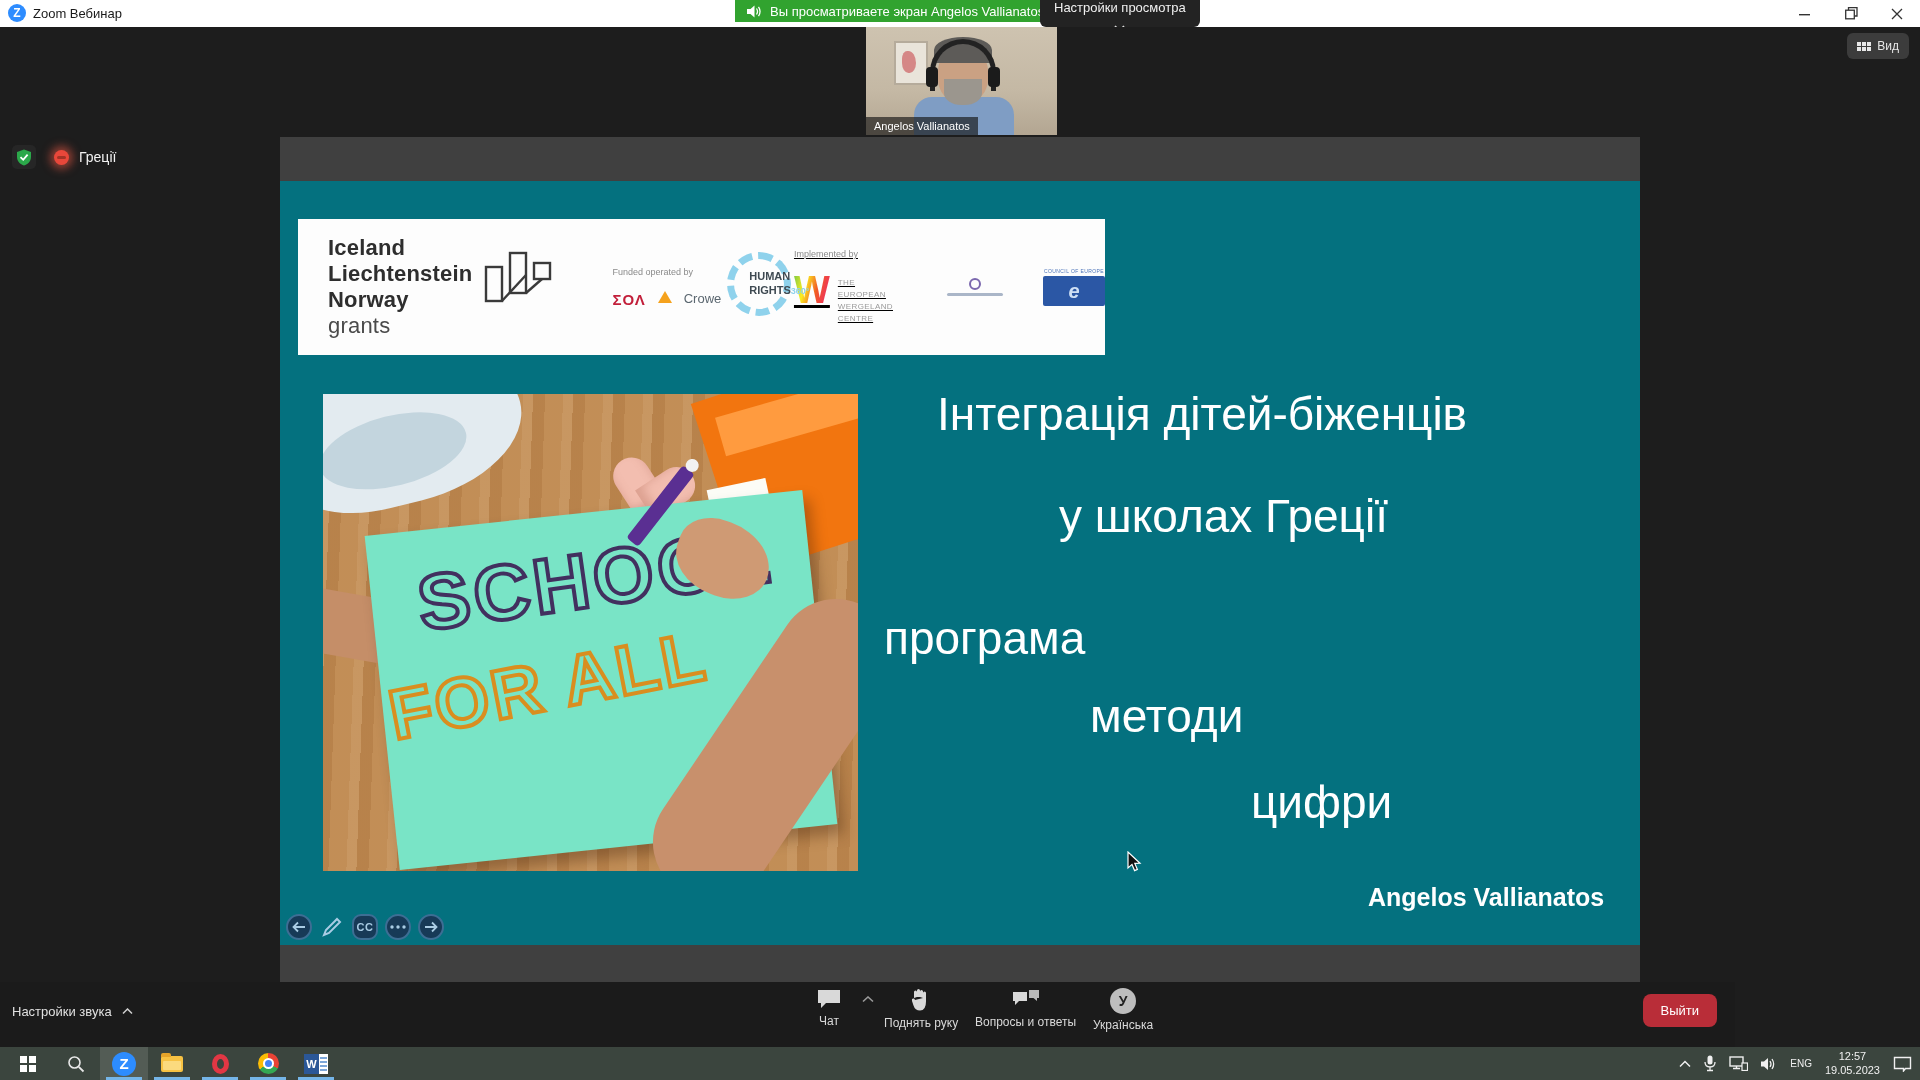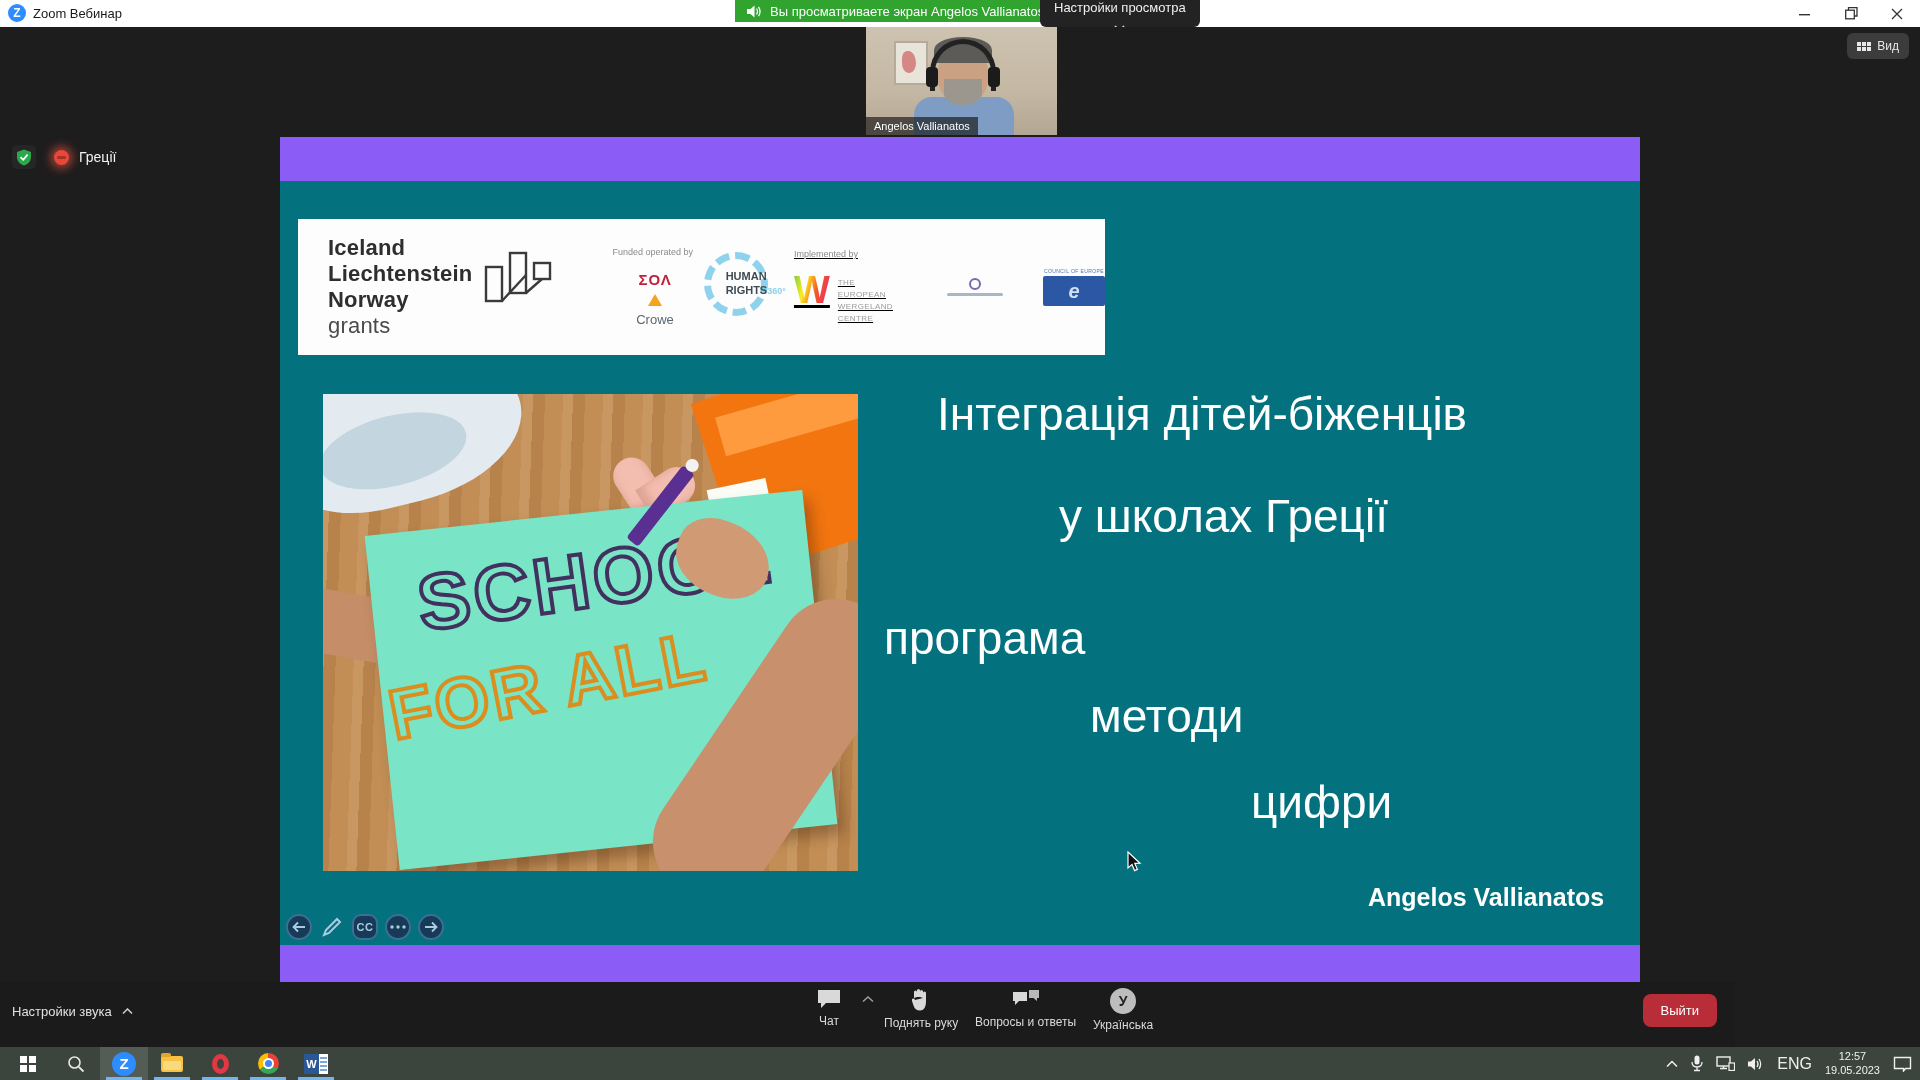--- a/index.html
+++ b/index.html
@@ -42,33 +42,33 @@
   .person-shirt { position:absolute; left:48px; bottom:-8px; width:100px; height:46px; background:#7f9dc4; border-radius:18px 18px 0 0; }
   .person-head { position:absolute; left:72px; top:18px; width:50px; height:58px; background:#caa183; border-radius:46% 46% 42% 42%; }
   .person-hair { position:absolute; left:68px; top:10px; width:58px; height:26px; background:#5d5b58; border-radius:50% 50% 0 0; }
   .person-beard { position:absolute; left:78px; top:52px; width:38px; height:26px; background:#9b968e; border-radius:0 0 46% 46%; }
   .headset { position:absolute; left:64px; top:12px; width:66px; height:52px; border:5px solid #222; border-bottom:none; border-radius:34px 34px 0 0; }
   .earcup { position:absolute; top:40px; width:12px; height:20px; background:#1b1b1b; border-radius:4px; }
   #video .name-tag { position:absolute; left:0; bottom:0; background:rgba(20,20,20,.65); color:#fff;
                      font-size:11px; padding:3px 8px; }
 
   
-  #share { position:absolute; left:280px; top:137px; width:1360px; height:845px; background:#8b5cf6; z-index:10; }
+  #share { position:absolute; left:280px; top:137px; width:1360px; height:845px; background:#404040; z-index:10; }
   #slide { position:absolute; left:0; top:44px; width:1360px; height:764px; background:#04717f; overflow:hidden; }
 
   
   #logobar { position:absolute; left:18px; top:38px; width:807px; height:136px; background:#fdfdfd;
              display:flex; align-items:center; }
   .eea { display:flex; align-items:center; gap:10px; margin-left:30px; }
   .eea .txt { color:#2e2e2e; font-size:22px; line-height:1.18; letter-spacing:.2px; }
   .eea .txt b { font-weight:bold; }
   .eea .txt .light { font-weight:normal; color:#4a4a4a; }
   .funded { margin-left:58px; width:150px; }
   .funded .cap, .impl .cap { font-size:9px; color:#8a8a8a; margin-bottom:14px; }
-  .sol-row { display:flex; align-items:center; gap:6px;flex-direction:column; }
+  .sol-row { display:flex; align-items:flex-start; gap:12px; }
   .sol { color:#c21f3a; font-weight:bold; font-size:15px; letter-spacing:1px; }
   .tri { width:0; height:0; border-left:7px solid transparent; border-right:7px solid transparent; border-bottom:12px solid #f5a21d; }
   .crowe { color:#5b6770; font-weight:normal; font-size:13px; }
   .hr360 { position:relative; width:78px; height:78px; margin-left:6px; }
   .hr360 .ring { position:absolute; left:0; top:4px; width:64px; height:64px; border-radius:50%; border:7px dashed #8fd2ec; }
   .hr360 .t { position:absolute; left:22px; top:22px; font-size:11px; font-weight:bold; color:#3f4a52; line-height:1.25; white-space:nowrap; }
   .hr360 .t .blue { color:#8fd2ec; font-size:9px; }
   .impl { margin-left:46px;text-decoration:underline; }
   .impl-row { display:flex; align-items:flex-start; gap:8px; }
   .wlogo { font-size:38px; font-weight:bold; line-height:.9;
@@ -445,21 +445,21 @@
     </svg>
     <svg width="19" height="15">
       <rect x="1" y="1" width="13" height="9" fill="none" stroke="#f0f0f0" stroke-width="1.4"></rect>
       <path d="M4 12.5 h7 M7.5 10 v2.5" stroke="#f0f0f0" stroke-width="1.4"></path>
       <rect x="13" y="7" width="5.5" height="7.5" fill="#3b453e" stroke="#f0f0f0" stroke-width="1.2"></rect>
     </svg>
     <svg width="16" height="14">
       <path d="M0 4.5 H3 L7 1 V13 L3 9.5 H0 Z" fill="#f0f0f0"></path>
       <path d="M9 4 Q11 7 9 10 M11 2 Q14.3 7 11 12" stroke="#f0f0f0" stroke-width="1.3" fill="none"></path>
     </svg>
-    <span style="font-size:16px">ENG</span>
+    <span style="font-size:10px">ENG</span>
     <div class="clock">
       <div>12:57</div>
       <div>19.05.2023</div>
     </div>
     <svg width="19" height="16">
       <path d="M1.5 1.5 h16 v11 h-5 l-2 2.5 v-2.5 h-9 Z" fill="none" stroke="#f0f0f0" stroke-width="1.4"></path>
     </svg>
   </div>
 </div>
 

